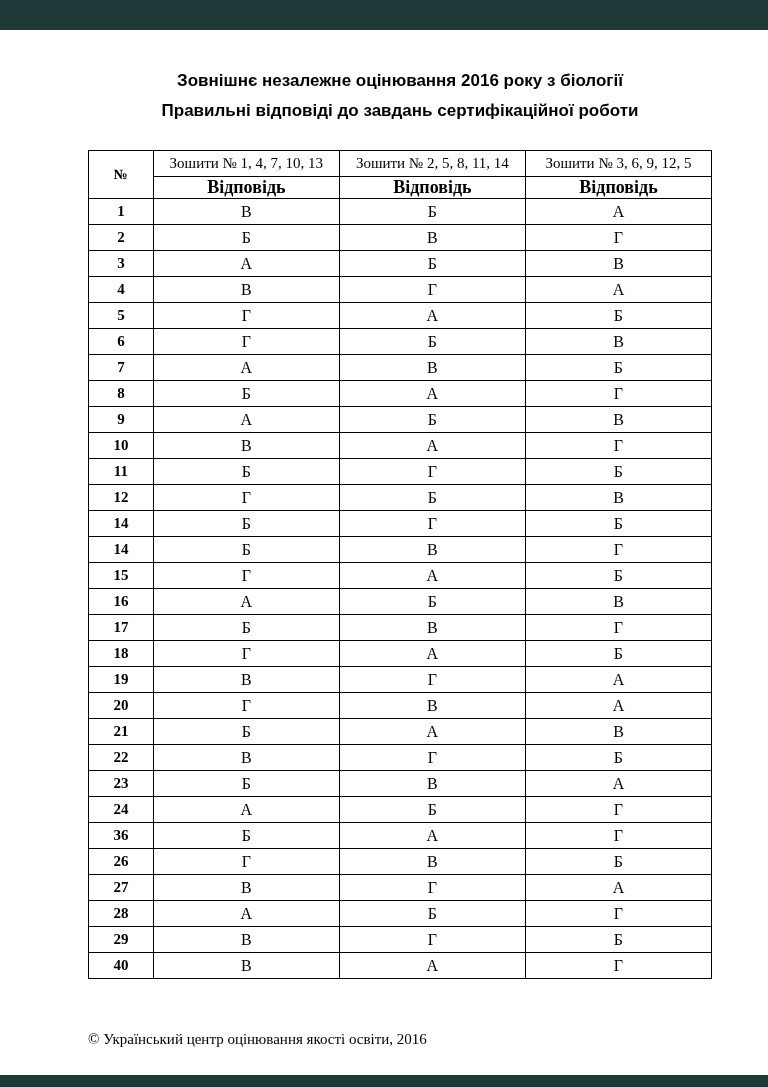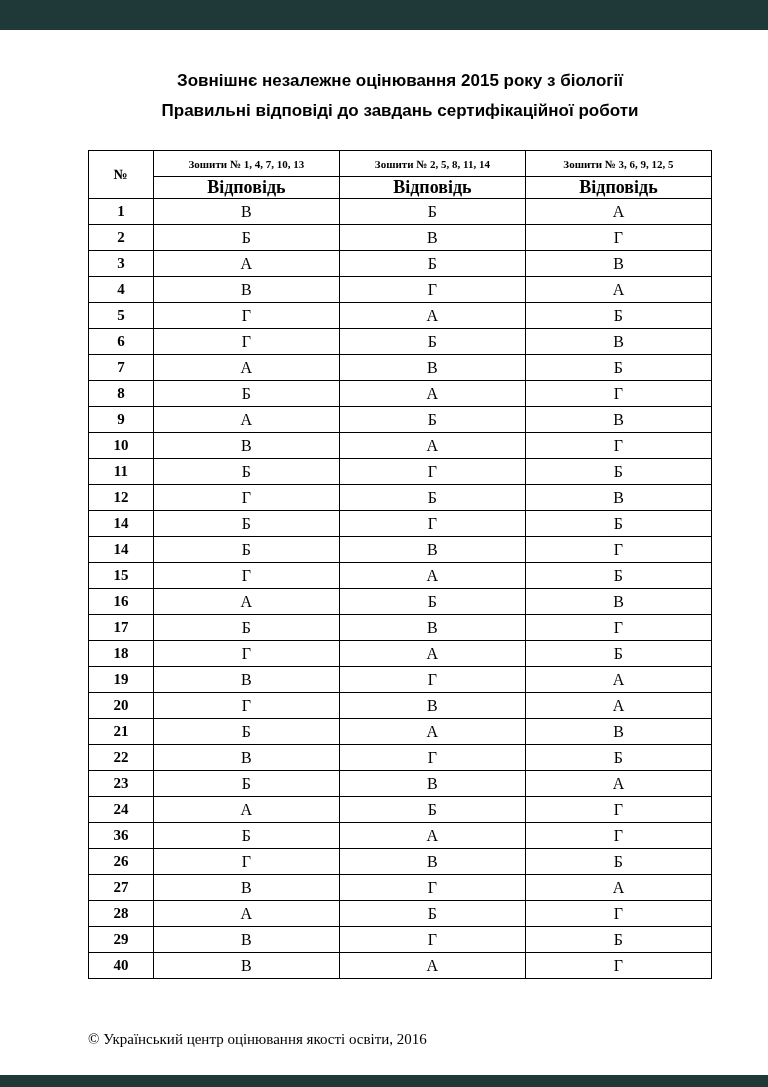--- a/index.html
+++ b/index.html
@@ -44,21 +44,21 @@
     table-layout: fixed;
   }
   table.answers th,
   table.answers td {
     border: 1px solid #000000;
     text-align: center;
     vertical-align: middle;
     padding: 0 4px;
   }
   th.num-h { width: 10.4%; font-size: 14px; font-weight: bold; }
-  th.col-h { width: 29.86%; font-size: 11px; font-weight: bold; height: 26px; }
+  th.col-h { width: 29.86%; font-size: 15px; font-weight: normal; height: 26px; }
   th.sub-h { font-size: 18px; font-weight: bold; height: 22px; }
   td.num { font-weight: bold; font-size: 15px; height: 26px; }
   td.ans { font-size: 16px; height: 26px; }
   .footer {
     width: 624px;
     margin-left: 88px;
     margin-top: 52px;
     text-align: left;
     font-size: 15px;
     font-family: "Liberation Serif", serif;
@@ -66,21 +66,21 @@
 </style>
 </head>
 <body>
 
 <div class="frame-bar frame-top"></div>
 
 <div class="page">
 
   <div class="content">
     <div class="title-block">
-      <div>Зовнішнє незалежне оцінювання 2015 року з біології</div>
+      <div>Зовнішнє незалежне оцінювання 2016 року з біології</div>
       <div>Правильні відповіді до завдань сертифікаційної роботи</div>
     </div>
 
     <table class="answers">
       <thead>
         <tr>
           <th class="num-h" rowspan="2">№</th>
           <th class="col-h">Зошити № 1, 4, 7, 10, 13</th>
           <th class="col-h">Зошити № 2, 5, 8, 11, 14</th>
           <th class="col-h">Зошити № 3, 6, 9, 12, 5</th>

